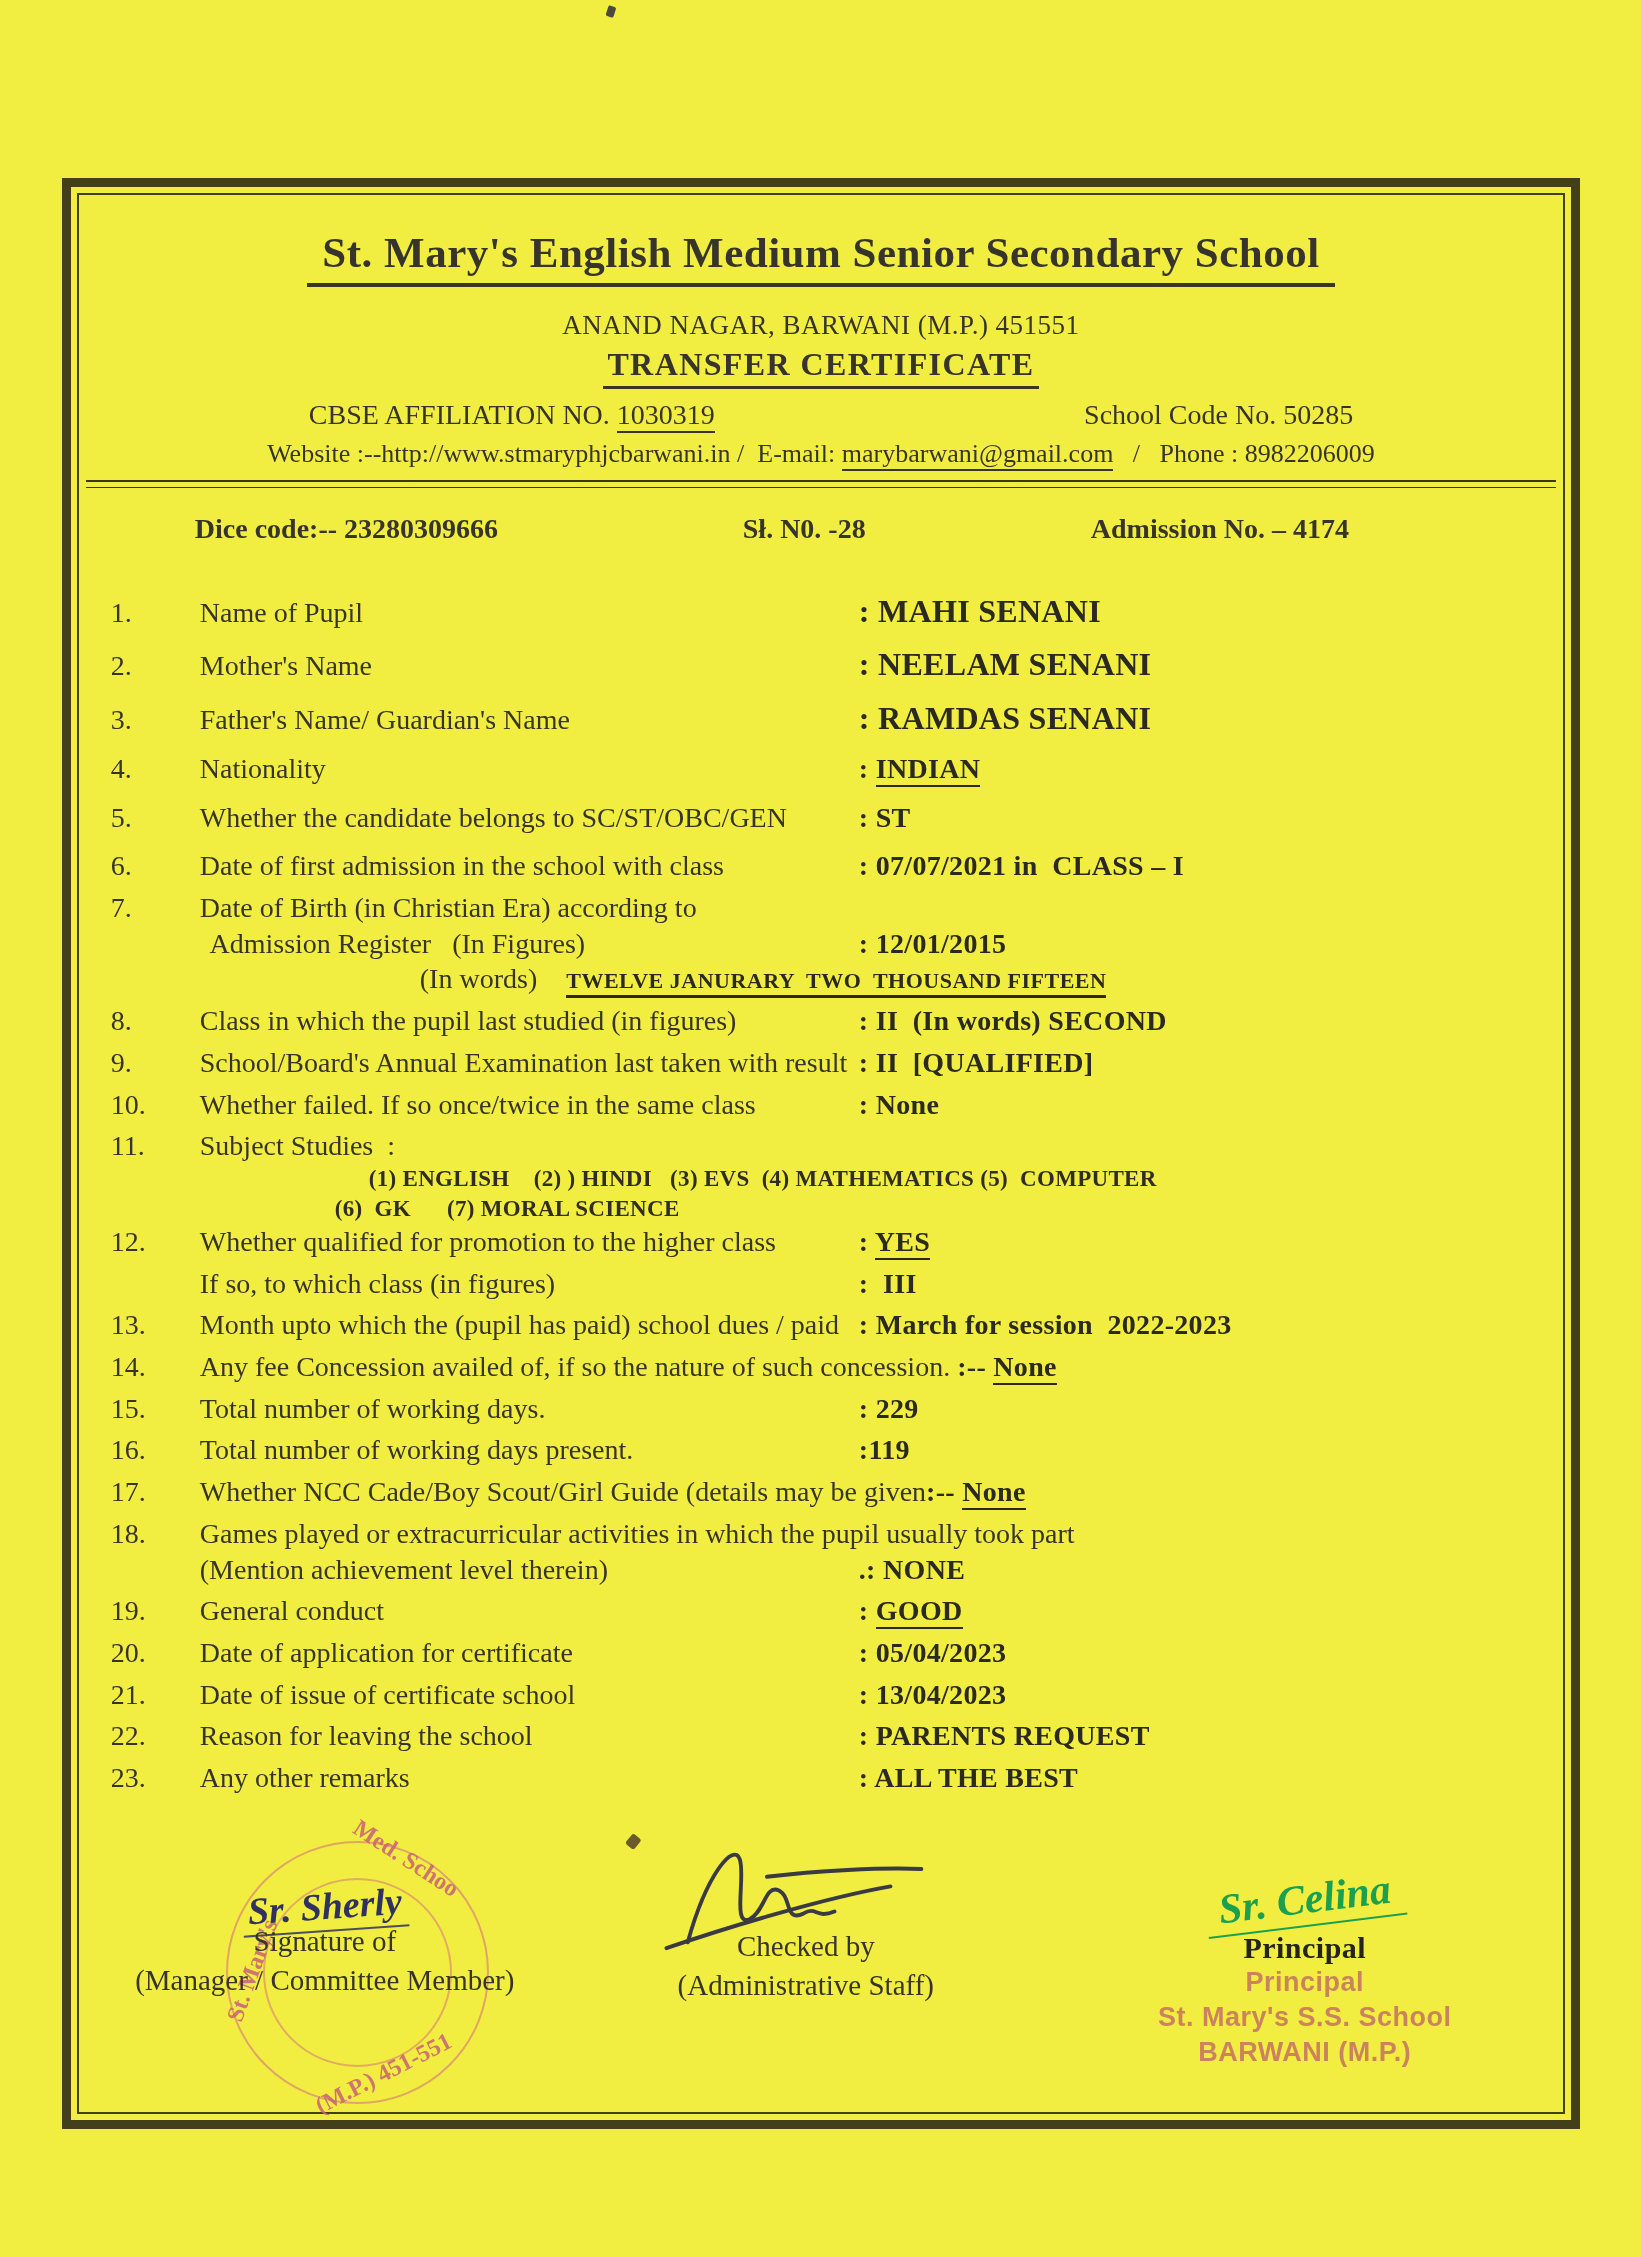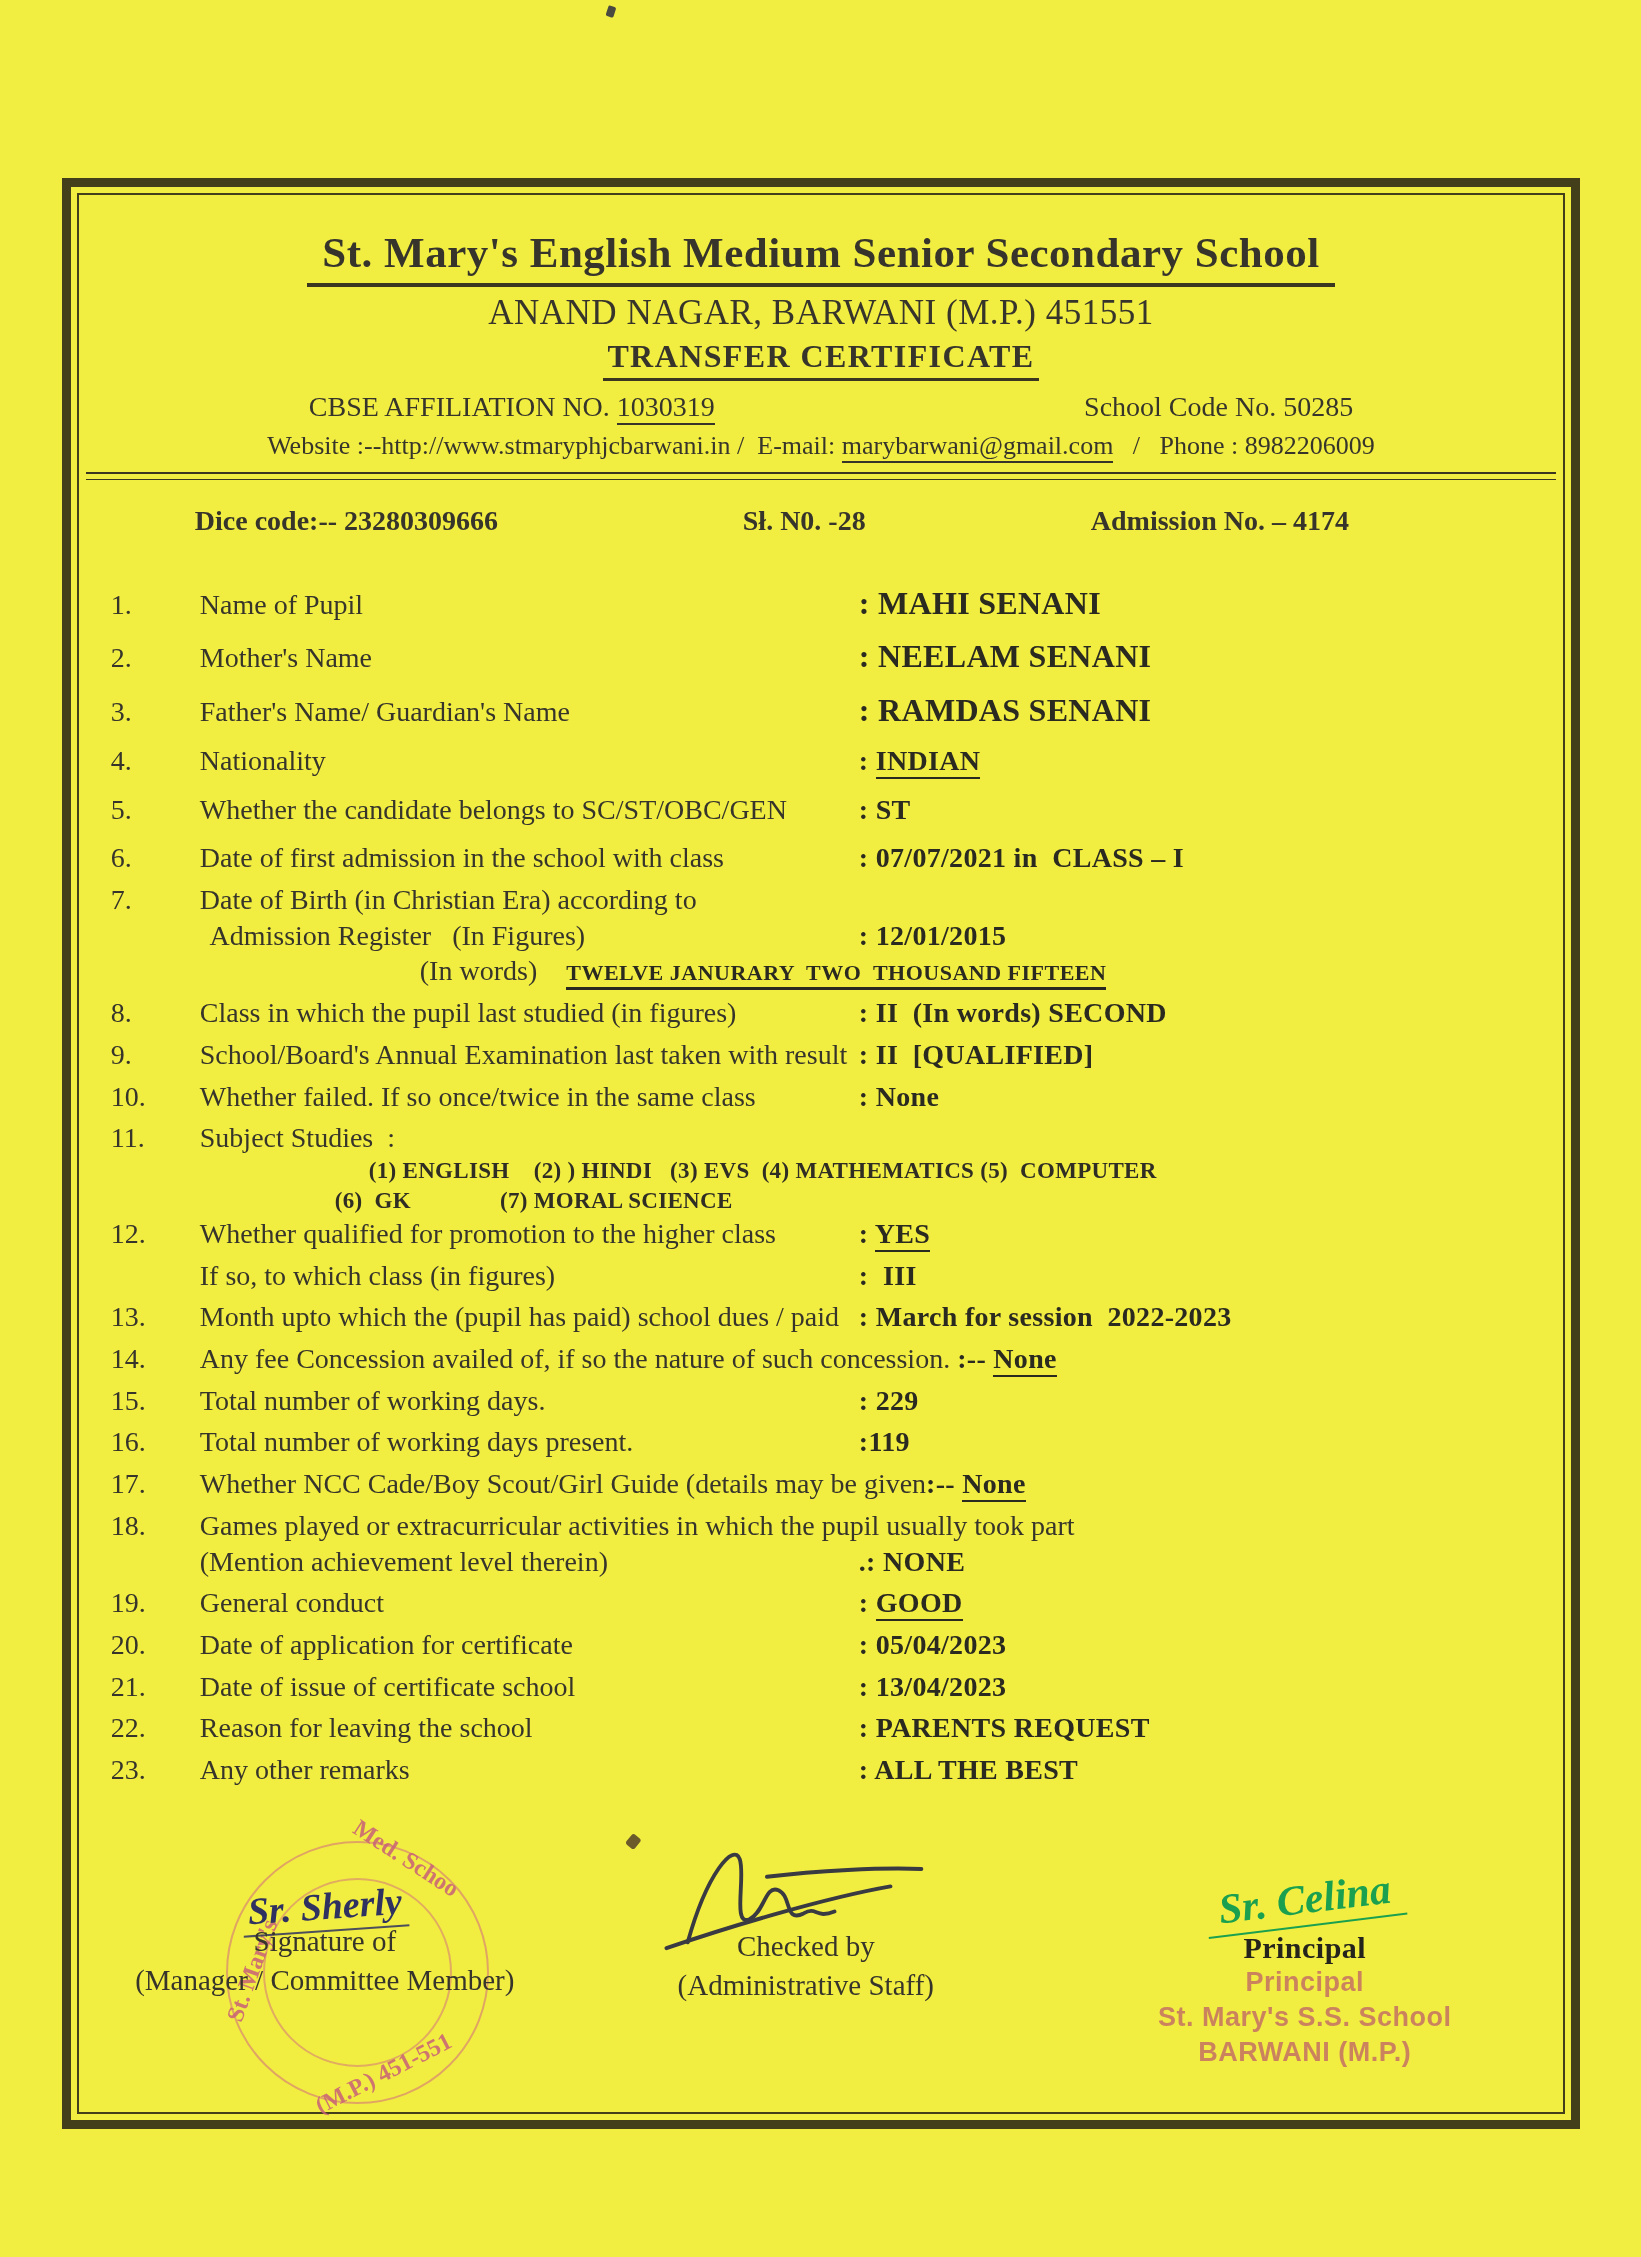--- a/index.html
+++ b/index.html
@@ -14,21 +14,21 @@
   .speck2{left:628px;top:1835px;width:10.6px;height:12.6px;background:#6b5b2a;transform:rotate(40deg);border-radius:2.9px;}
 
   .frame{position:absolute;left:62px;top:178px;width:1518px;height:1951px;
     border:9.7px solid #433f1b;box-sizing:border-box;}
   .frame-inner{position:absolute;inset:5.8px;border:2.9px solid #433f1b;box-sizing:border-box;}
 
   
   .hdr{text-align:center;padding-top:33px;}
   .school-name{display:inline-block;font-weight:bold;font-size:43px;letter-spacing:0.5px;
     border-bottom:4.8px solid #3a3620;padding:0 15.4px 5.8px;white-space:pre-wrap;}
-  .addr{font-size:35px;margin-top:6px;letter-spacing:0.5px;white-space:pre-wrap;}
+  .addr{font-size:27px;margin-top:23px;letter-spacing:0.5px;white-space:pre-wrap;}
   .tc-title{display:inline-block;font-weight:bold;font-size:32px;letter-spacing:1.4px;
     border-bottom:3.9px solid #3a3620;margin-top:5.8px;padding:0 3.9px 2.9px;white-space:pre-wrap;}
   .aff-row{display:flex;justify-content:space-between;font-size:28px;margin-top:9.7px;
     padding:0 210px 0 230px;white-space:pre-wrap;gap:47px;}
   .und{border-bottom:2.9px solid #37352b;padding-bottom:1px;}
   .contact-row{font-size:26px;margin-top:7.7px;text-align:center;white-space:pre-wrap;}
   .dbl-rule{height:4.8px;border-top:2.9px solid #3a3620;border-bottom:1.9px solid #3a3620;margin:11.6px 7.7px 0 7.7px;}
 
   .meta-row{position:relative;height:41px;margin-top:25px;font-weight:bold;font-size:28px;}
   .meta-row .m1{position:absolute;left:116px;white-space:pre-wrap;font-family:Liberation Serif, serif;}
@@ -47,21 +47,21 @@
   .val.big{font-size:32px;}
   .vu{border-bottom:2.9px solid #2b2a20;padding-bottom:1px;}
   .indent1{padding-left:9.7px;}
   .inwords{padding-left:220px;}
   .inwords .iw-lbl{white-space:pre-wrap;}
   .inwords .iw-val{font-weight:bold;font-size:22px;margin-left:29px;border-bottom:3.9px solid #2b2a20;
     padding-bottom:1.9px;white-space:pre-wrap;letter-spacing:0.5px;color:#2b2a20;}
   .subj{font-weight:bold;font-size:23px;letter-spacing:0.3px;white-space:pre-wrap;color:#2f2d24;}
   .subj1{padding-left:169px;}
   .subj2{padding-left:135px;}
-  .subj2 .gap{margin-left:89px;}
+  .subj2 .gap{margin-left:36px;}
 
   
   .sig-area{position:absolute;left:0;right:0;top:1639px;height:290px;font-size:29px;}
   .sig-block{position:absolute;text-align:center;}
   .sig-manager{left:0;width:492px;top:0;}
   .sig-checked{left:534px;width:386px;top:0;}
   .sig-principal{left:1033px;width:386px;top:0;}
 
   .stamp{position:absolute;left:147px;top:7.7px;width:263px;height:263px;border:2.9px solid rgba(209,106,128,.55);
     border-radius:50%;box-sizing:border-box;}

